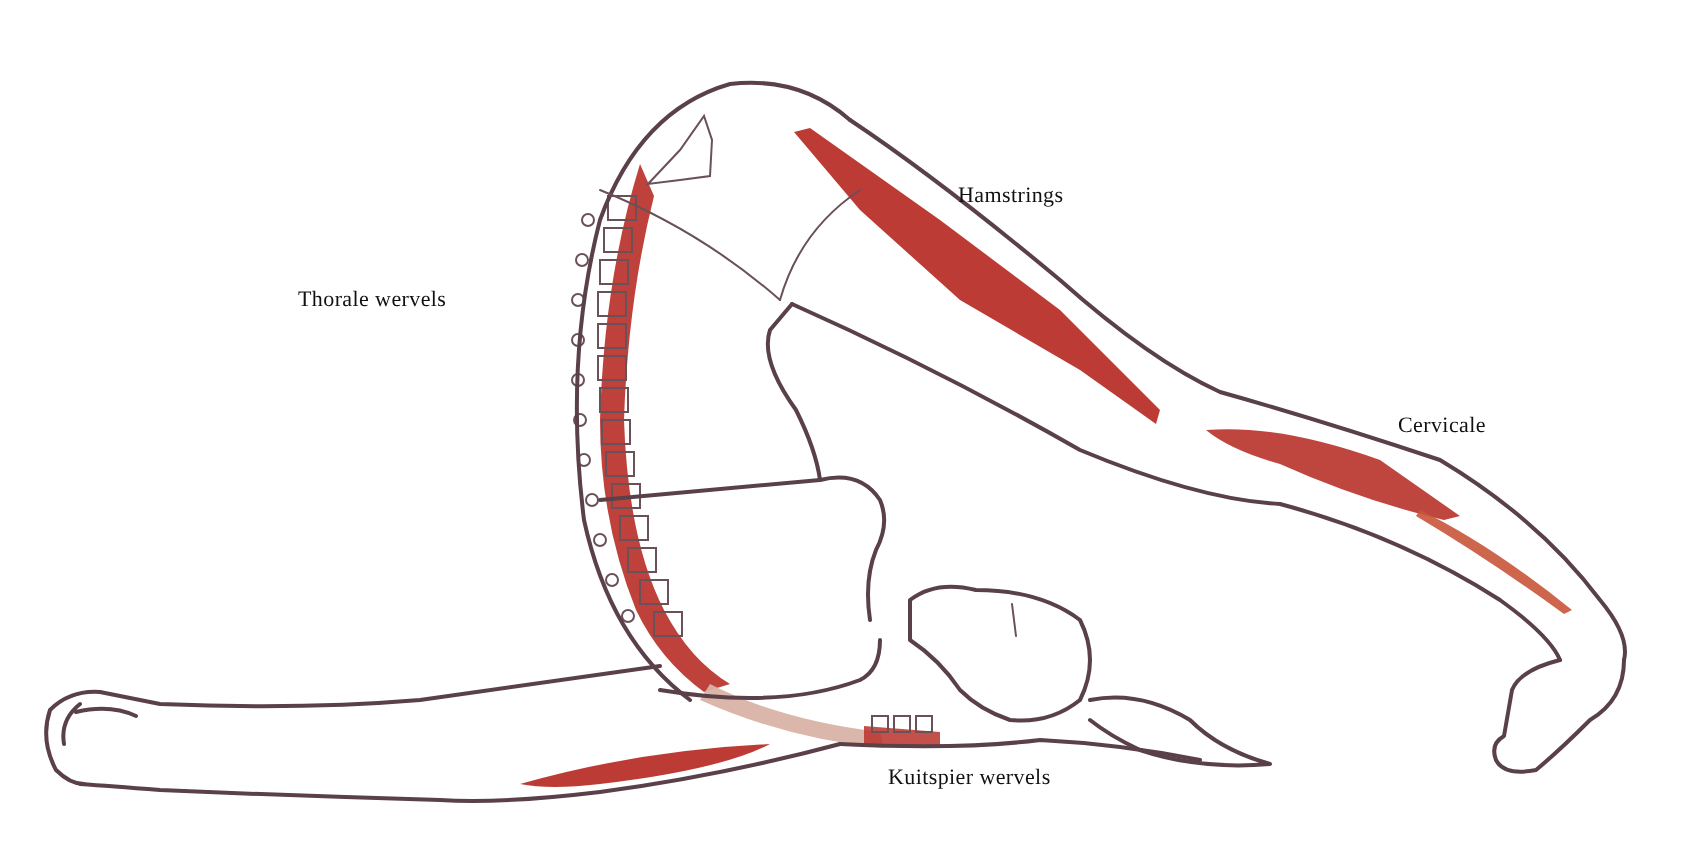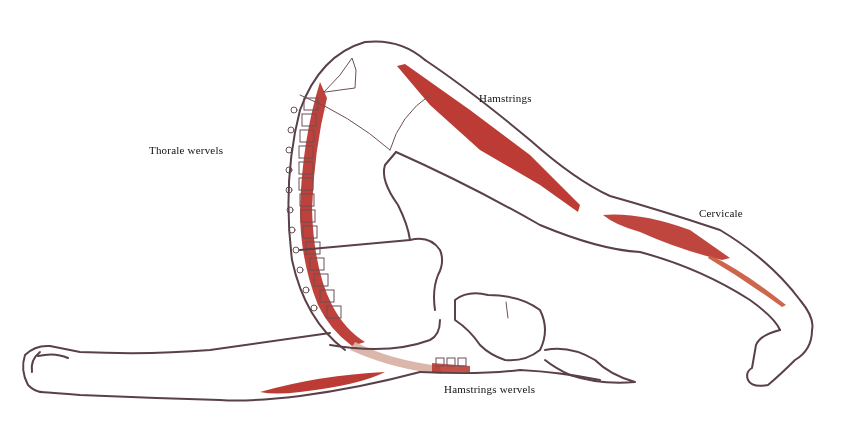--- a/index.html
+++ b/index.html
@@ -116,15 +116,15 @@
     <path class="outline" d="M330,333 Q260,343 210,350 Q150,355 80,352 Q60,348 50,346"></path>
 
     <path class="outline" d="M420,372 Q360,388 300,396 Q250,402 220,400 Q150,398 80,395 Q55,393 40,392"></path>
 
     <path class="outline" d="M50,346 Q35,345 25,355 Q20,370 28,385 Q35,392 42,392 M40,352 Q30,360 32,372 M38,356 Q55,352 68,358"></path>
   </svg>
 
   <div class="label" style="left:149px; top:144px;">Thorale wervels</div>
   <div class="label" style="left:479px; top:92px;">Hamstrings</div>
   <div class="label" style="left:699px; top:207px;">Cervicale</div>
-  <div class="label" style="left:444px; top:383px;">Hamstrings wervels</div>
+  <div class="label" style="left:444px; top:383px;">Kuitspier wervels</div>
 
 </div>
 
 </body></html>

